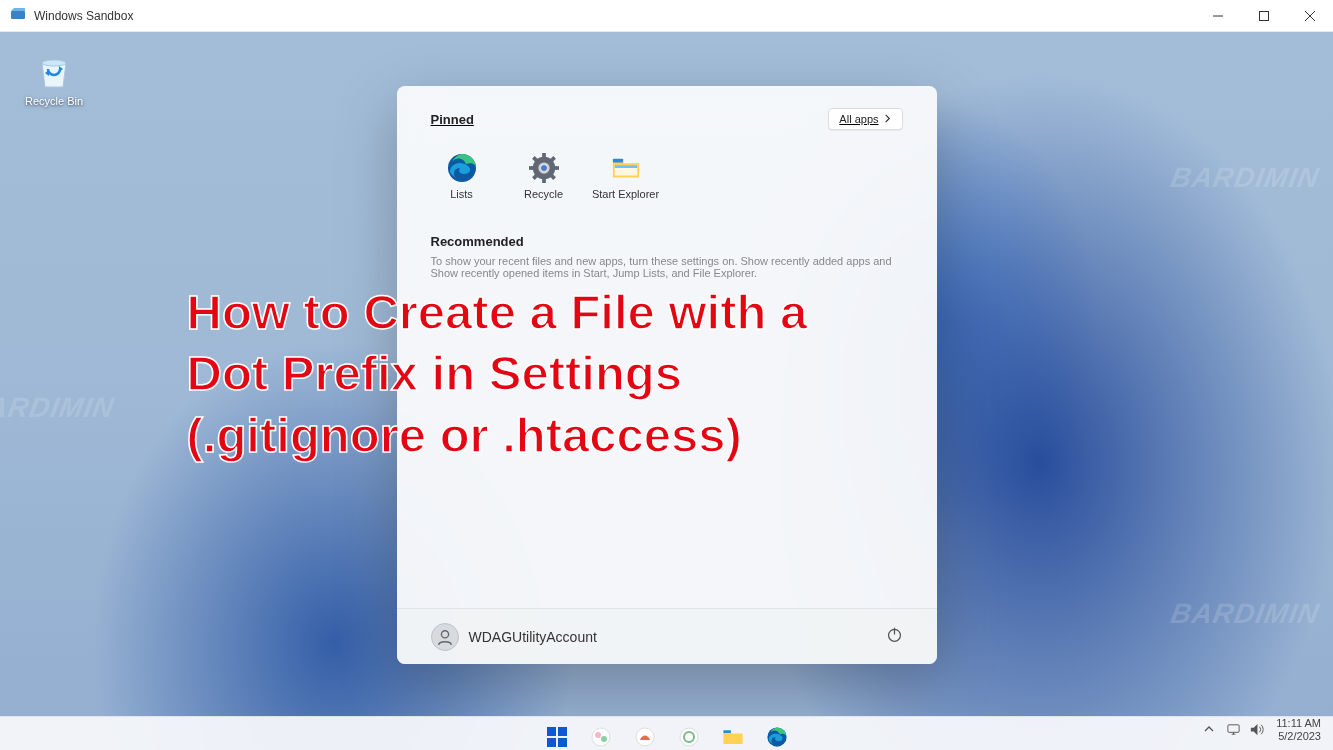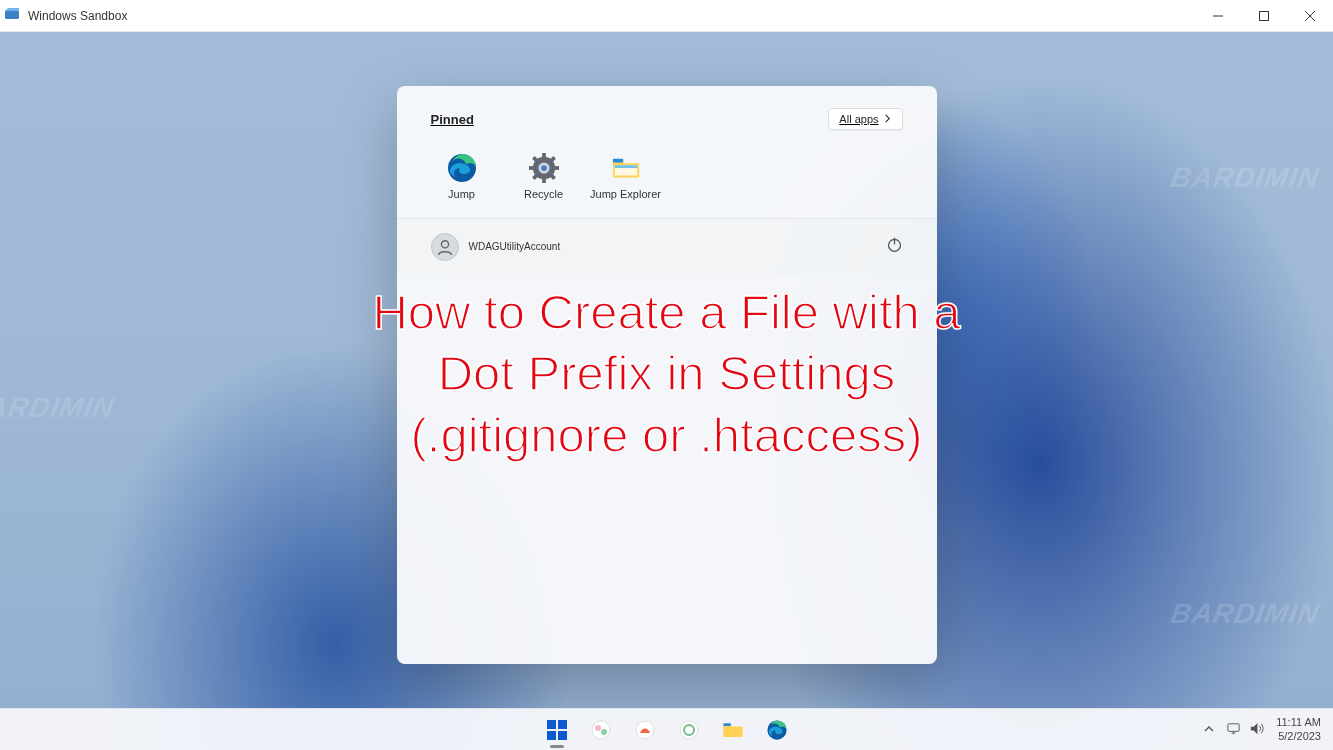--- a/index.html
+++ b/index.html
@@ -15,21 +15,21 @@
     .outer-titlebar {
       height: 32px;
       background: #fff;
       display: flex;
       align-items: center;
       justify-content: space-between;
       border-bottom: 1px solid #e8e8e8;
       font-size: 12px;
       color: #333;
     }
-    .outer-title-left { display:flex; align-items:center; gap:8px; padding-left:4px;}
+    .outer-title-left { display:flex; align-items:center; gap:8px; padding-left:10px;}
     .outer-controls { display:flex; height:100%;}
     .outer-controls div { width:46px; display:flex; align-items:center; justify-content:center; color:#555;}
 
     
     .desktop {
       height: calc(750px - 32px);
       width: 100%;
       position: relative;
       background:
         radial-gradient(ellipse 500px 650px at 78% 60%, rgba(28,66,150,0.9) 0%, rgba(28,66,150,0) 60%),
@@ -104,42 +104,42 @@
     .tile .ic{width:32px;height:32px;margin-bottom:4px;display:flex;align-items:center;justify-content:center;}
     .tile .lbl{font-size:11px;color:#333;}
     .recommended{padding:16px 34px 0;flex:1;}
     .rec-title{font-size:13px;font-weight:600;color:#222;}
     .rec-sub{font-size:11px;color:#888;margin-top:6px;}
     .start-footer{
       height:56px;border-top:1px solid rgba(0,0,0,.06);
       display:flex;align-items:center;justify-content:space-between;
       padding:0 34px; background:rgba(240,241,243,.6);
     }
-    .user{display:flex;align-items:center;gap:10px;font-size:10px;color:#333;}
+    .user{display:flex;align-items:center;gap:10px;font-size:14px;color:#333;}
     .avatar{width:28px;height:28px;border-radius:50%;background:#d7dbe0;border:1px solid #bdc3ca;
       display:flex;align-items:center;justify-content:center;color:#666;}
 
     
     .headline{
       position:absolute; left:50%; top:250px; transform:translateX(-50%);
-      width: 960px; text-align:center;
-      font-size:49px; font-weight:400; color:#e30613;
+      width: 960px; text-align:left;
+      font-size:49px; font-weight:700; color:#e30613;
       line-height:1.25;
       -webkit-text-stroke: 1.5px #fff;
       text-shadow: 0 0 2px rgba(255,255,255,.4);
       z-index:50;
       font-family: "Segoe UI", Tahoma, sans-serif;
     }
 
     
     .taskbar{
-      position:absolute; left:0;right:0;bottom:0; height:42px;
+      position:absolute; left:0;right:0;bottom:0; height:34px;
       background: rgba(246,248,251,.94);
       border-top:1px solid rgba(0,0,0,.06);
-      display:flex;align-items:center;
+      display:flex;align-items:flex-start;
       backdrop-filter: blur(20px);
     }
     .task-center{ position:absolute; left:50%; transform:translateX(-50%); display:flex; gap:4px; align-items:center;}
     .task-item{ width:40px;height:40px;display:flex;align-items:center;justify-content:center;border-radius:4px;}
     .task-item.active::after{content:'';position:absolute;bottom:2px;width:14px;height:3px;border-radius:2px;background:#888;}
     .task-item{position:relative;}
     .sys-tray{ margin-left:auto; display:flex; align-items:center; gap:6px; padding-right:12px; font-size:11px;color:#444;}
     .tray-time{ text-align:right; line-height:1.2;font-size:11px;}
     .tray-ic{display:flex;align-items:center;gap:8px;padding:4px 6px;}
 
@@ -178,20 +178,32 @@
     </div>
   </div>
 </div>
 
 <div class="desktop">
 
   <div class="wm" style="top:130px;right:14px;">BARDIMIN</div>
   <div class="wm" style="top:360px;left:-34px;">BARDIMIN</div>
   <div class="wm" style="bottom:120px;right:14px;">BARDIMIN</div>
 
+  <div class="desktop-icon">
+    <div class="iconbox">
+      <svg width="40" height="40" viewBox="0 0 40 40">
+        <path d="M8 12 L32 12 L29 36 L11 36 Z" fill="#e9f4fb" stroke="#a7c8e0" stroke-width="1"></path>
+        <ellipse cx="20" cy="12" rx="12" ry="3" fill="#cfe6f5" stroke="#a7c8e0"></ellipse>
+        <path d="M14 18 a6 6 0 1 0 12 0" fill="none" stroke="#1e88e5" stroke-width="2.5"></path>
+        <polygon points="25,15 29,18 25,21" fill="#1e88e5"></polygon>
+        <polygon points="15,25 11,22 15,19" fill="#1e88e5"></polygon>
+      </svg>
+    </div>
+    <div>Recycle Bin</div>
+  </div>
 
   <div class="start-menu">
 
     <div class="section-row">
       <div class="section-title">Pinned</div>
       <div class="all-apps">
         <span>All apps</span>
         <span>
           <svg width="9" height="9" viewBox="0 0 10 10">
               <path d="M3 1 L7 5 L3 9" fill="none" stroke="#333" stroke-width="1.3"></path>
@@ -202,21 +214,21 @@
 
     <div class="pinned-grid">
       <div class="tile">
         <div class="ic">
           <svg width="32" height="32" viewBox="0 0 32 32">
             <circle cx="16" cy="16" r="14" fill="#0c59a4"></circle>
             <path d="M16 2 A14 14 0 0 1 30 16 C30 12 25 10 20 12 C18 6 10 4 6 10 A14 14 0 0 1 16 2" fill="#39c481"></path>
             <path d="M4 20 C4 12 14 8 22 14 C26 17 24 22 18 22 C14 22 12 19 14 16 C8 16 6 22 10 26 A14 14 0 0 1 4 20" fill="#1a9fdb"></path>
           </svg>
         </div>
-        <div class="lbl">Jump</div>
+        <div class="lbl">Lists</div>
       </div>
       <div class="tile">
         <div class="ic">
           <svg width="30" height="30" viewBox="0 0 32 32">
             <circle cx="16" cy="16" r="12" fill="#616874"></circle>
             <g fill="#616874">
                 <rect x="14" y="0" width="4" height="6"></rect>
                 <rect x="14" y="26" width="4" height="6"></rect>
                 <rect x="0" y="14" width="6" height="4"></rect>
                 <rect x="26" y="14" width="6" height="4"></rect>
@@ -233,24 +245,28 @@
       </div>
       <div class="tile">
         <div class="ic">
           <svg width="30" height="30" viewBox="0 0 32 32">
             <path d="M2 8 L12 8 L14 11 L30 11 L30 26 L2 26 Z" fill="#ffd255"></path>
             <rect x="2" y="6" width="11" height="4" rx="1" fill="#2a8ad4"></rect>
             <rect x="4" y="13" width="24" height="11" fill="#fff7e0"></rect>
             <rect x="4" y="13" width="24" height="3" fill="#72c2f1"></rect>
           </svg>
         </div>
-        <div class="lbl">Jump Explorer</div>
-      </div>
-    </div>
-
+        <div class="lbl">Start Explorer</div>
+      </div>
+    </div>
+
+    <div class="recommended">
+      <div class="rec-title">Recommended</div>
+      <div class="rec-sub">To show your recent files and new apps, turn these settings on. Show recently added apps and Show recently opened items in Start, Jump Lists, and File Explorer.</div>
+    </div>
 
     <div class="start-footer">
       <div class="user">
         <div class="avatar">
           <svg width="18" height="18" viewBox="0 0 20 20">
               <circle cx="10" cy="7" r="4" fill="none" stroke="#666" stroke-width="1.5"></circle>
               <path d="M3 19 C3 14 17 14 17 19" fill="none" stroke="#666" stroke-width="1.5"></path>
             </svg>
         </div>
         <span>WDAGUtilityAccount</span>

